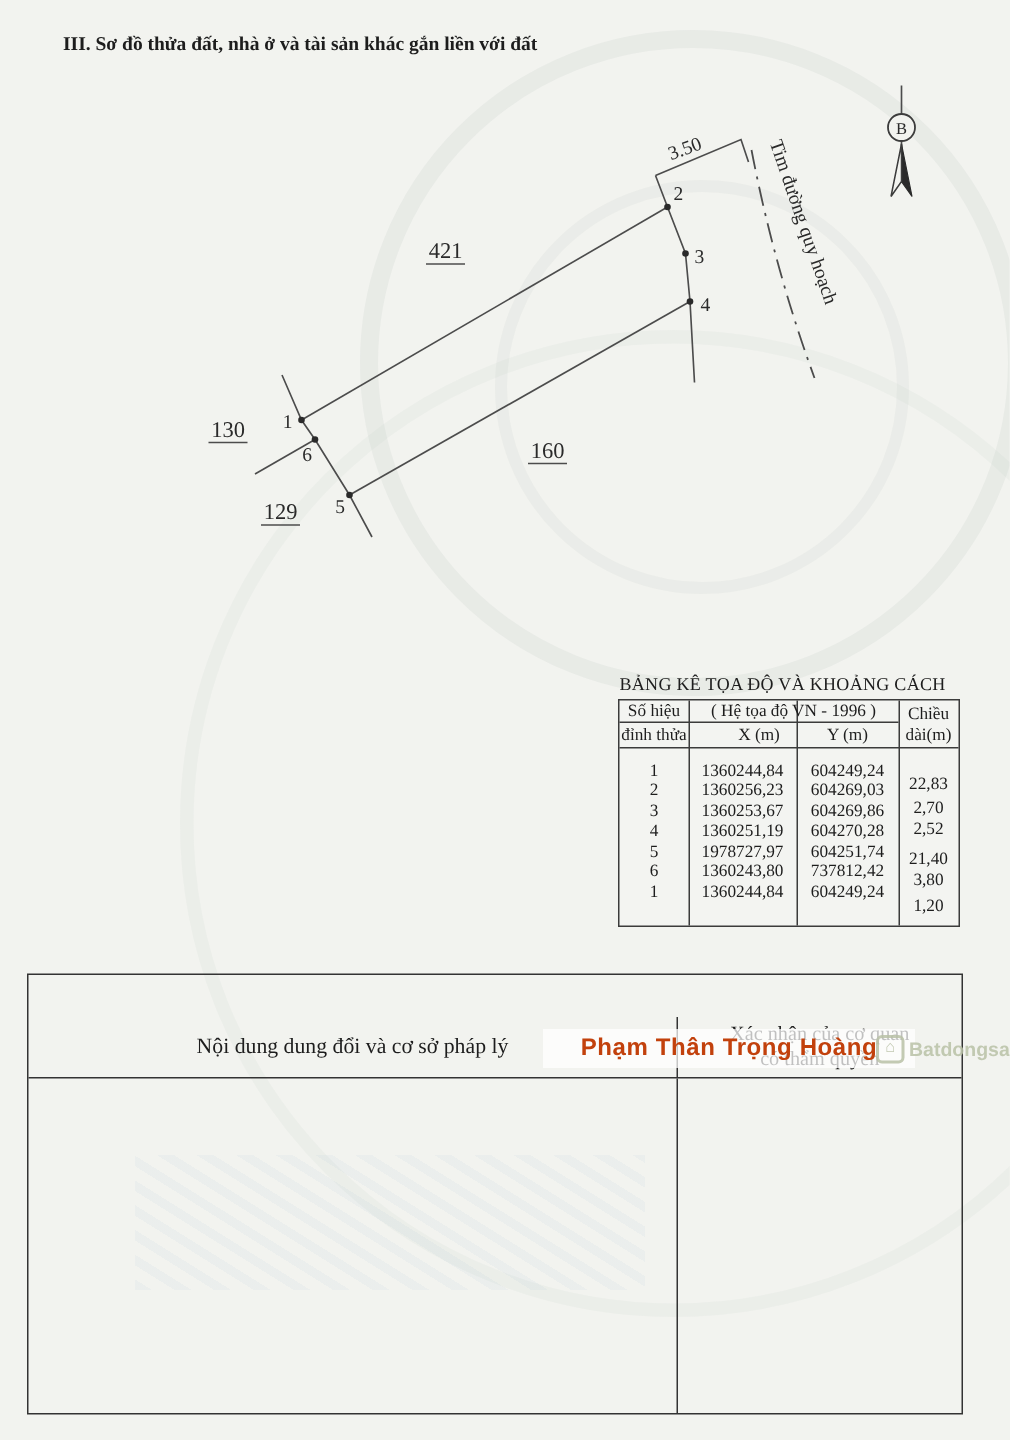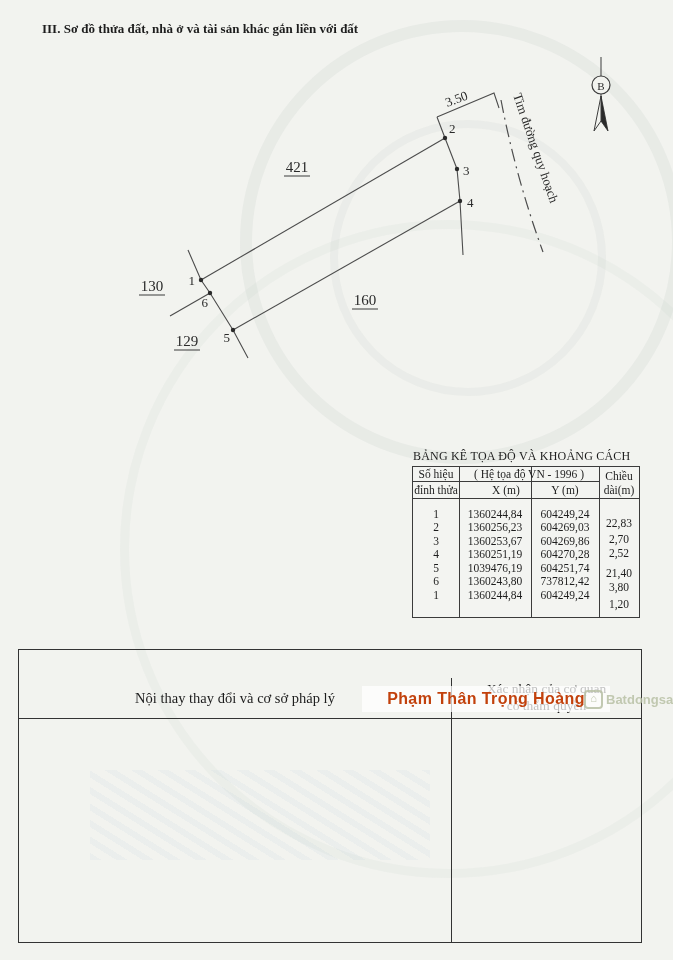--- a/index.html
+++ b/index.html
@@ -144,21 +144,21 @@
       <span class="c2">1360253,67</span>
       <span class="c3">604269,86</span>
     </div>
     <div class="ct-row" style="top:81px;">
       <span class="c1">4</span>
       <span class="c2">1360251,19</span>
       <span class="c3">604270,28</span>
     </div>
     <div class="ct-row" style="top:95px;">
       <span class="c1">5</span>
-      <span class="c2">1039476,19</span>
+      <span class="c2">1978727,97</span>
       <span class="c3">604251,74</span>
     </div>
     <div class="ct-row" style="top:108px;">
       <span class="c1">6</span>
       <span class="c2">1360243,80</span>
       <span class="c3">737812,42</span>
     </div>
     <div class="ct-row" style="top:122px;">
       <span class="c1">1</span>
       <span class="c2">1360244,84</span>
@@ -169,21 +169,21 @@
     <div class="ct-len" style="top:66px;">2,70</div>
     <div class="ct-len" style="top:80px;">2,52</div>
     <div class="ct-len" style="top:100px;">21,40</div>
     <div class="ct-len" style="top:114px;">3,80</div>
     <div class="ct-len" style="top:131px;">1,20</div>
   </div>
 </div>
 
 <div class="sec4">
   <div class="sec4-head">
-    <div class="sec4-h1">Nội thay thay đổi và cơ sở pháp lý</div>
+    <div class="sec4-h1">Nội dung dung đổi và cơ sở pháp lý</div>
     <div class="sec4-h2">
       <span>Xác nhận của cơ quan</span>
       <span>có thẩm quyền</span>
     </div>
   </div>
   <div class="sec4-body">
     <div class="sec4-bodyline"></div>
   </div>
 </div>
 

